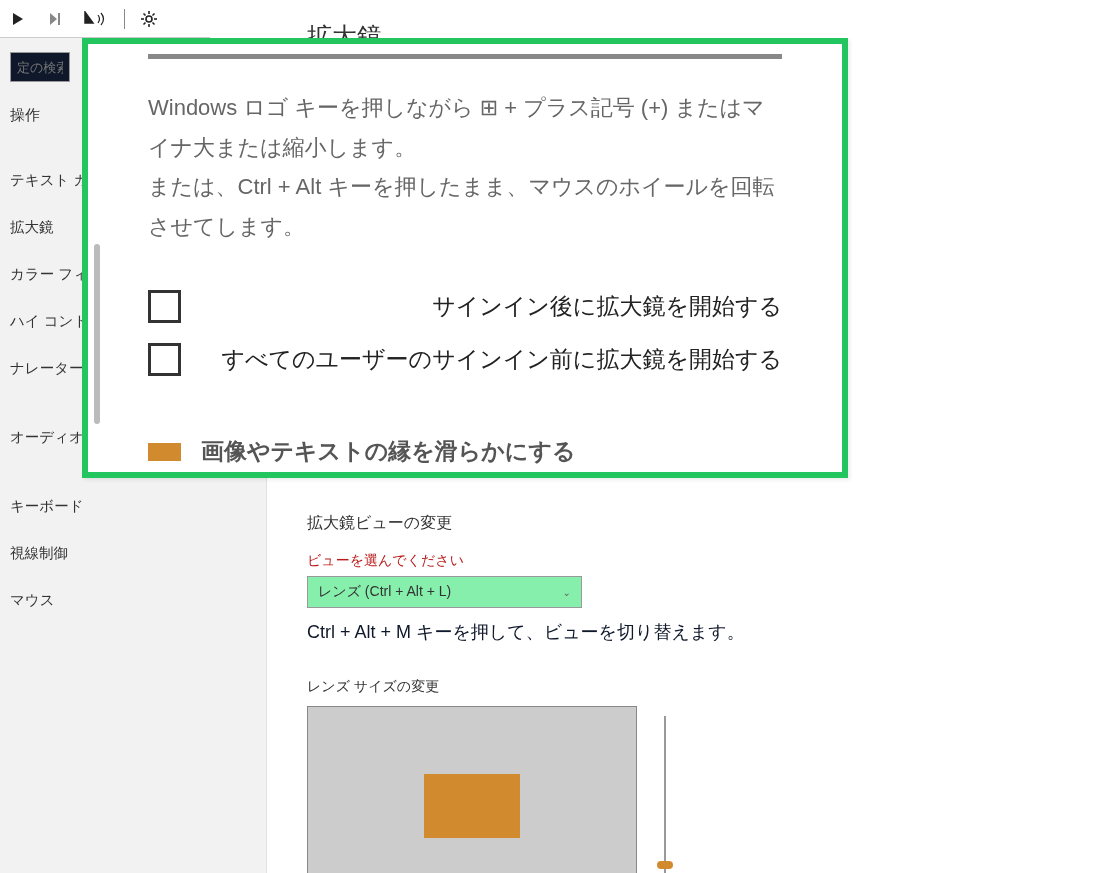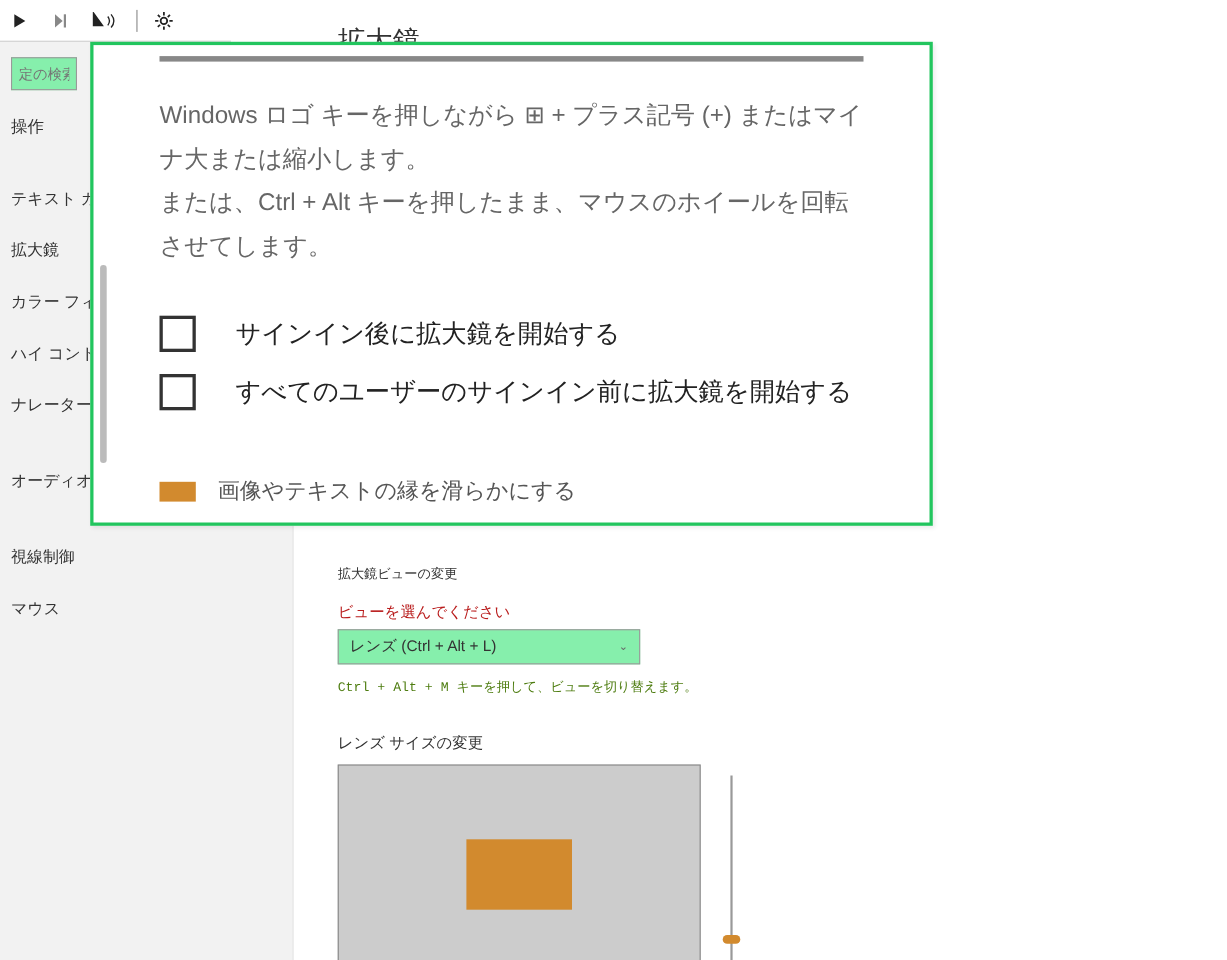--- a/index.html
+++ b/index.html
@@ -56,21 +56,21 @@
       overflow: hidden;
     }
     .search-row {
       padding: 14px 10px 10px 10px;
       border-bottom: none;
     }
     .search-input {
       width: 60px;
       height: 30px;
       border: 1px solid #999;
-      background: #86efac;
+      background: #0f172a;
       padding: 0 6px;
       font-size: 13px;
       color: #666;
       font-family: inherit;
     }
     .sidebar-group-header {
       padding: 14px 10px 10px 10px;
       font-size: 15px;
       color: #333;
     }
@@ -102,21 +102,21 @@
       font-size: 25px;
       font-weight: 400;
       color: #333;
       margin-bottom: 20px;
     }
     
     .section {
       margin-top: 460px;
     }
     .section-title {
-      font-size: 12px;
+      font-size: 16px;
       font-weight: 400;
       margin-bottom: 18px;
     }
     .field-label {
       font-size: 14px;
       margin-bottom: 6px;
       color: #b91c1c;
     }
     .dropdown {
       width: 275px;
@@ -128,24 +128,23 @@
       justify-content: space-between;
       padding: 0 10px;
       font-size: 14px;
       cursor: pointer;
     }
     .dropdown-chevron {
       font-size: 10px;
       color: #666;
     }
     .help-text {
-      font-size: 12px;
-      color: #4d7c0f;
+      font-size: 18px;
+      color: #0f172a;
       margin: 12px 0 22px 0;
-      font-family: Liberation Mono, monospace;
     }
     .subsection-label {
       font-size: 14px;
       margin-bottom: 10px;
       margin-top: 34px;
     }
     
     .lens-preview-row {
       display: flex;
       gap: 18px;
@@ -189,21 +188,21 @@
     }
     
     
     .magnifier {
       position: absolute;
       top: 38px;
       left: 82px;
       width: 766px;
       height: 440px;
       background: #fff;
-      border: 3px solid #22c55e;
+      border: 6px solid #22c55e;
       box-shadow: 2px 2px 4px rgba(0,0,0,0.08);
       z-index: 10;
       overflow: hidden;
       padding: 0 60px 0 60px;
     }
     .mag-scrollbar {
       position: absolute;
       left: 6px;
       top: 200px;
       width: 6px;
@@ -223,20 +222,21 @@
       margin-top: 44px;
       font-size: 22px;
       line-height: 1.8;
       color: #666;
     }
     .mag-check-row {
       display: flex;
       align-items: center;
       gap: 36px;
       margin-top: 44px;
+      justify-content: space-between;
     }
     .mag-check-row.second { margin-top: 20px; }
     .mag-checkbox {
       width: 33px;
       height: 33px;
       border: 3px solid #333;
       flex: none;
     }
     .mag-check-label {
       font-size: 23px;
@@ -248,24 +248,25 @@
       gap: 20px;
       margin-top: 60px;
     }
     .mag-partial-box {
       width: 33px;
       height: 18px;
       background: #d28a2e;
       flex: none;
     }
     .mag-partial-text {
-      font-size: 20px;
+      font-size: 23px;
       color: #555;
       white-space: nowrap;
       overflow: hidden;
+      font-weight: bold;
     }
   </style>
 </head>
 <body>
 
 <div class="toolbar">
   <span class="toolbar-icon">
     <svg width="14" height="14" viewBox="0 0 14 14">
         <polygon points="2,1 12,7 2,13" fill="#222"></polygon>
       </svg>
@@ -314,20 +315,21 @@
     <div class="sidebar-item">カラー フィルター</div>
     <div class="sidebar-item">ハイ コントラスト</div>
     <div class="sidebar-item">ナレーター</div>
   </div>
   <div class="sidebar-spacer"></div>
   <div class="sidebar-items">
     <div class="sidebar-item">オーディオ</div>
   </div>
   <div class="sidebar-spacer"></div>
   <div class="sidebar-items">
+    <div class="sidebar-item">キーボード</div>
     <div class="sidebar-item">視線制御</div>
     <div class="sidebar-item">マウス</div>
   </div>
 </div>
 
 <div class="main">
   <div class="page-title">拡大鏡</div>
 
   <div class="section">
     <div class="section-title">拡大鏡ビューの変更</div>

